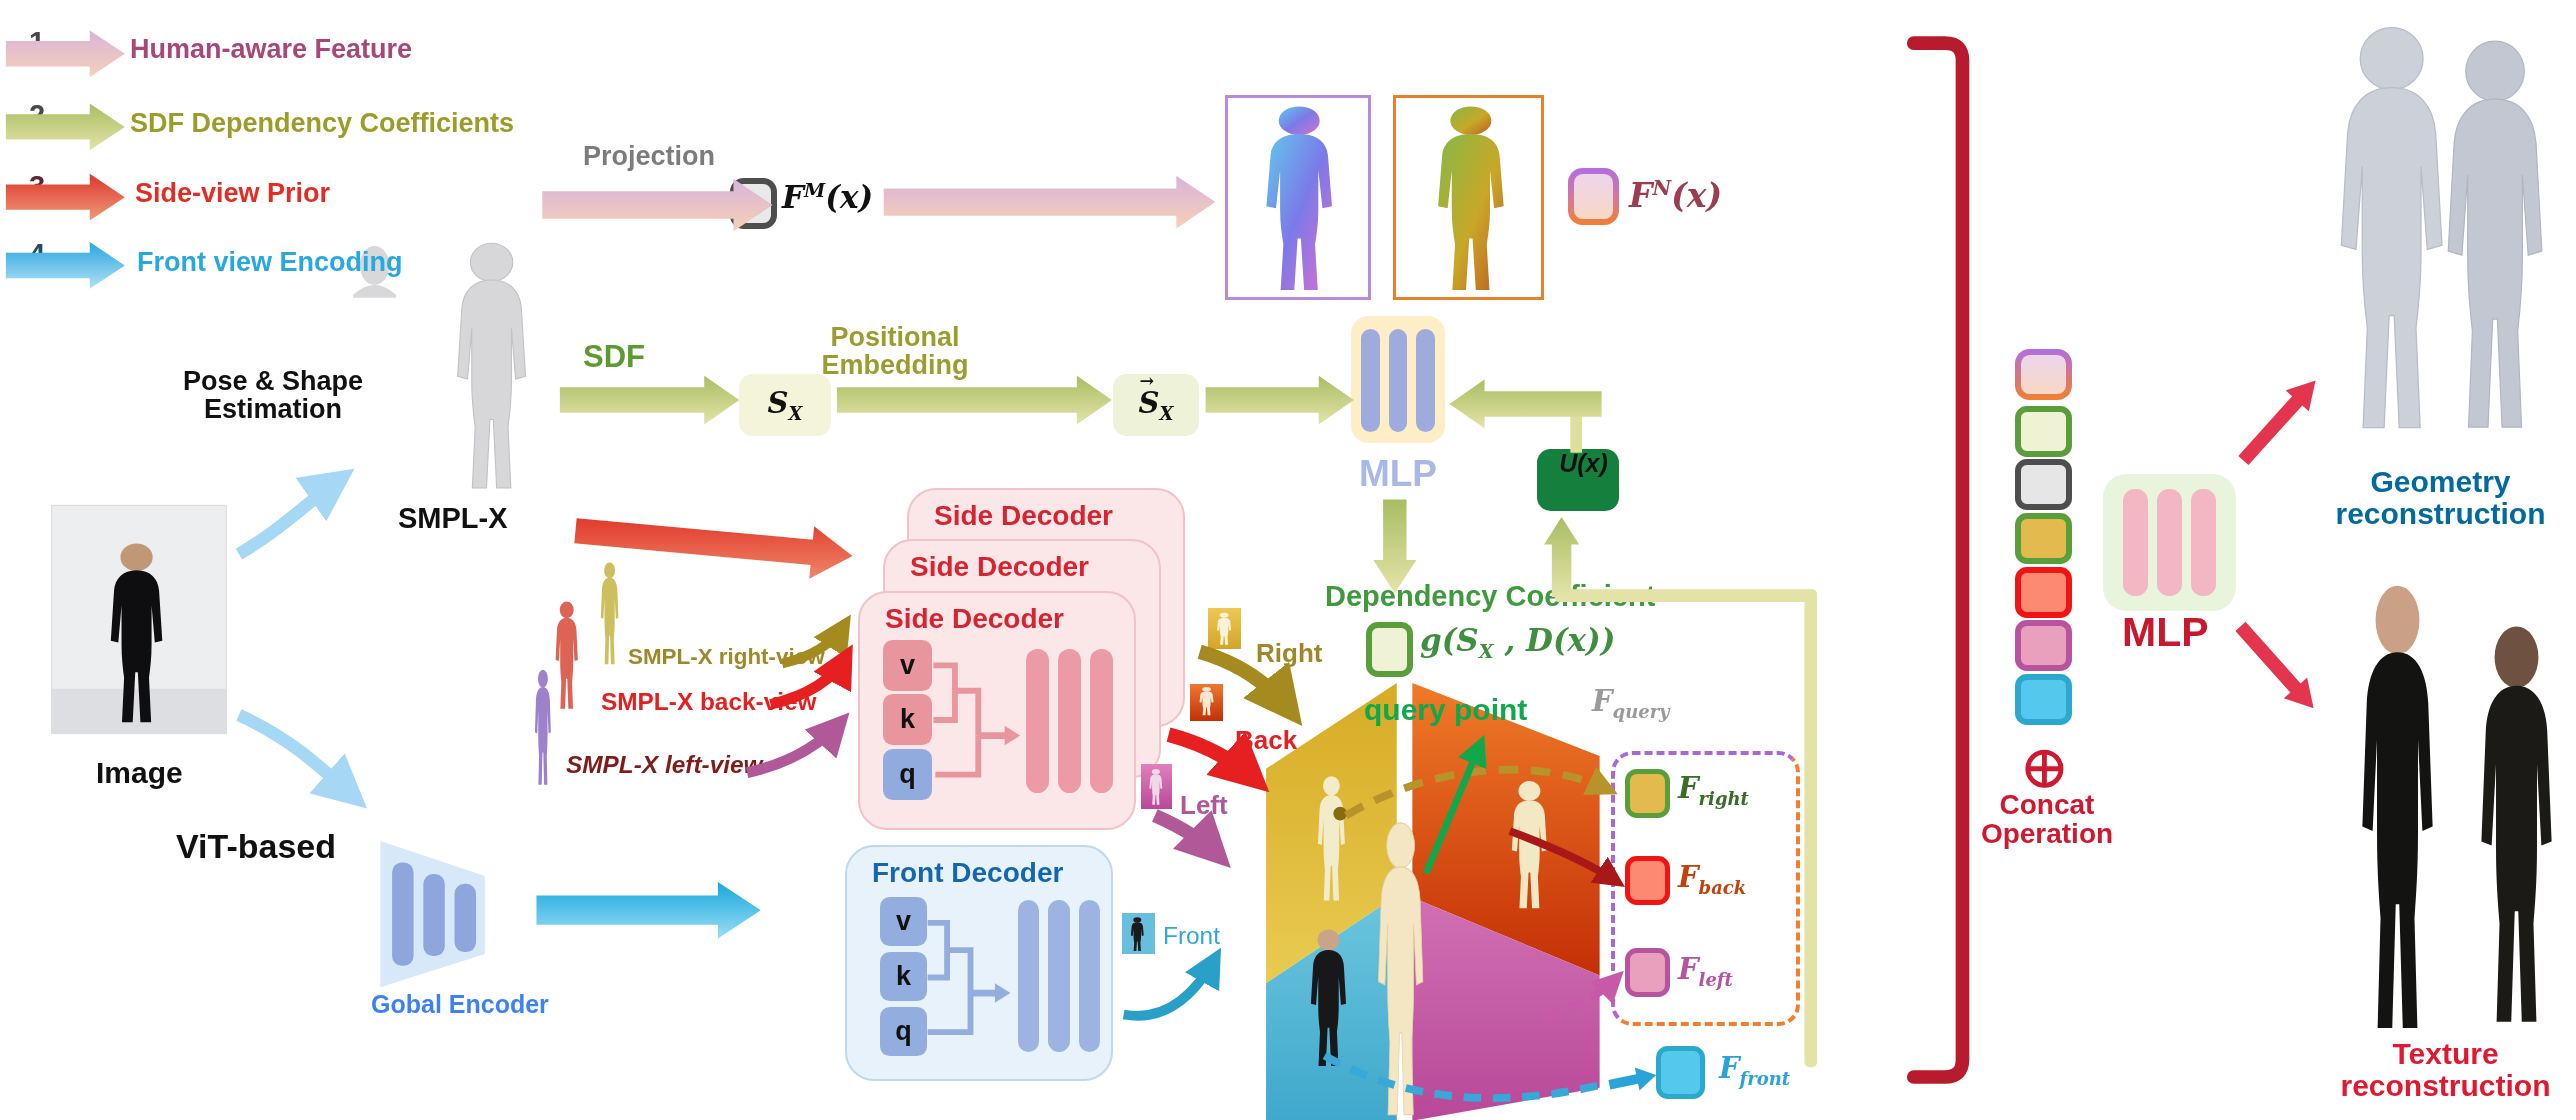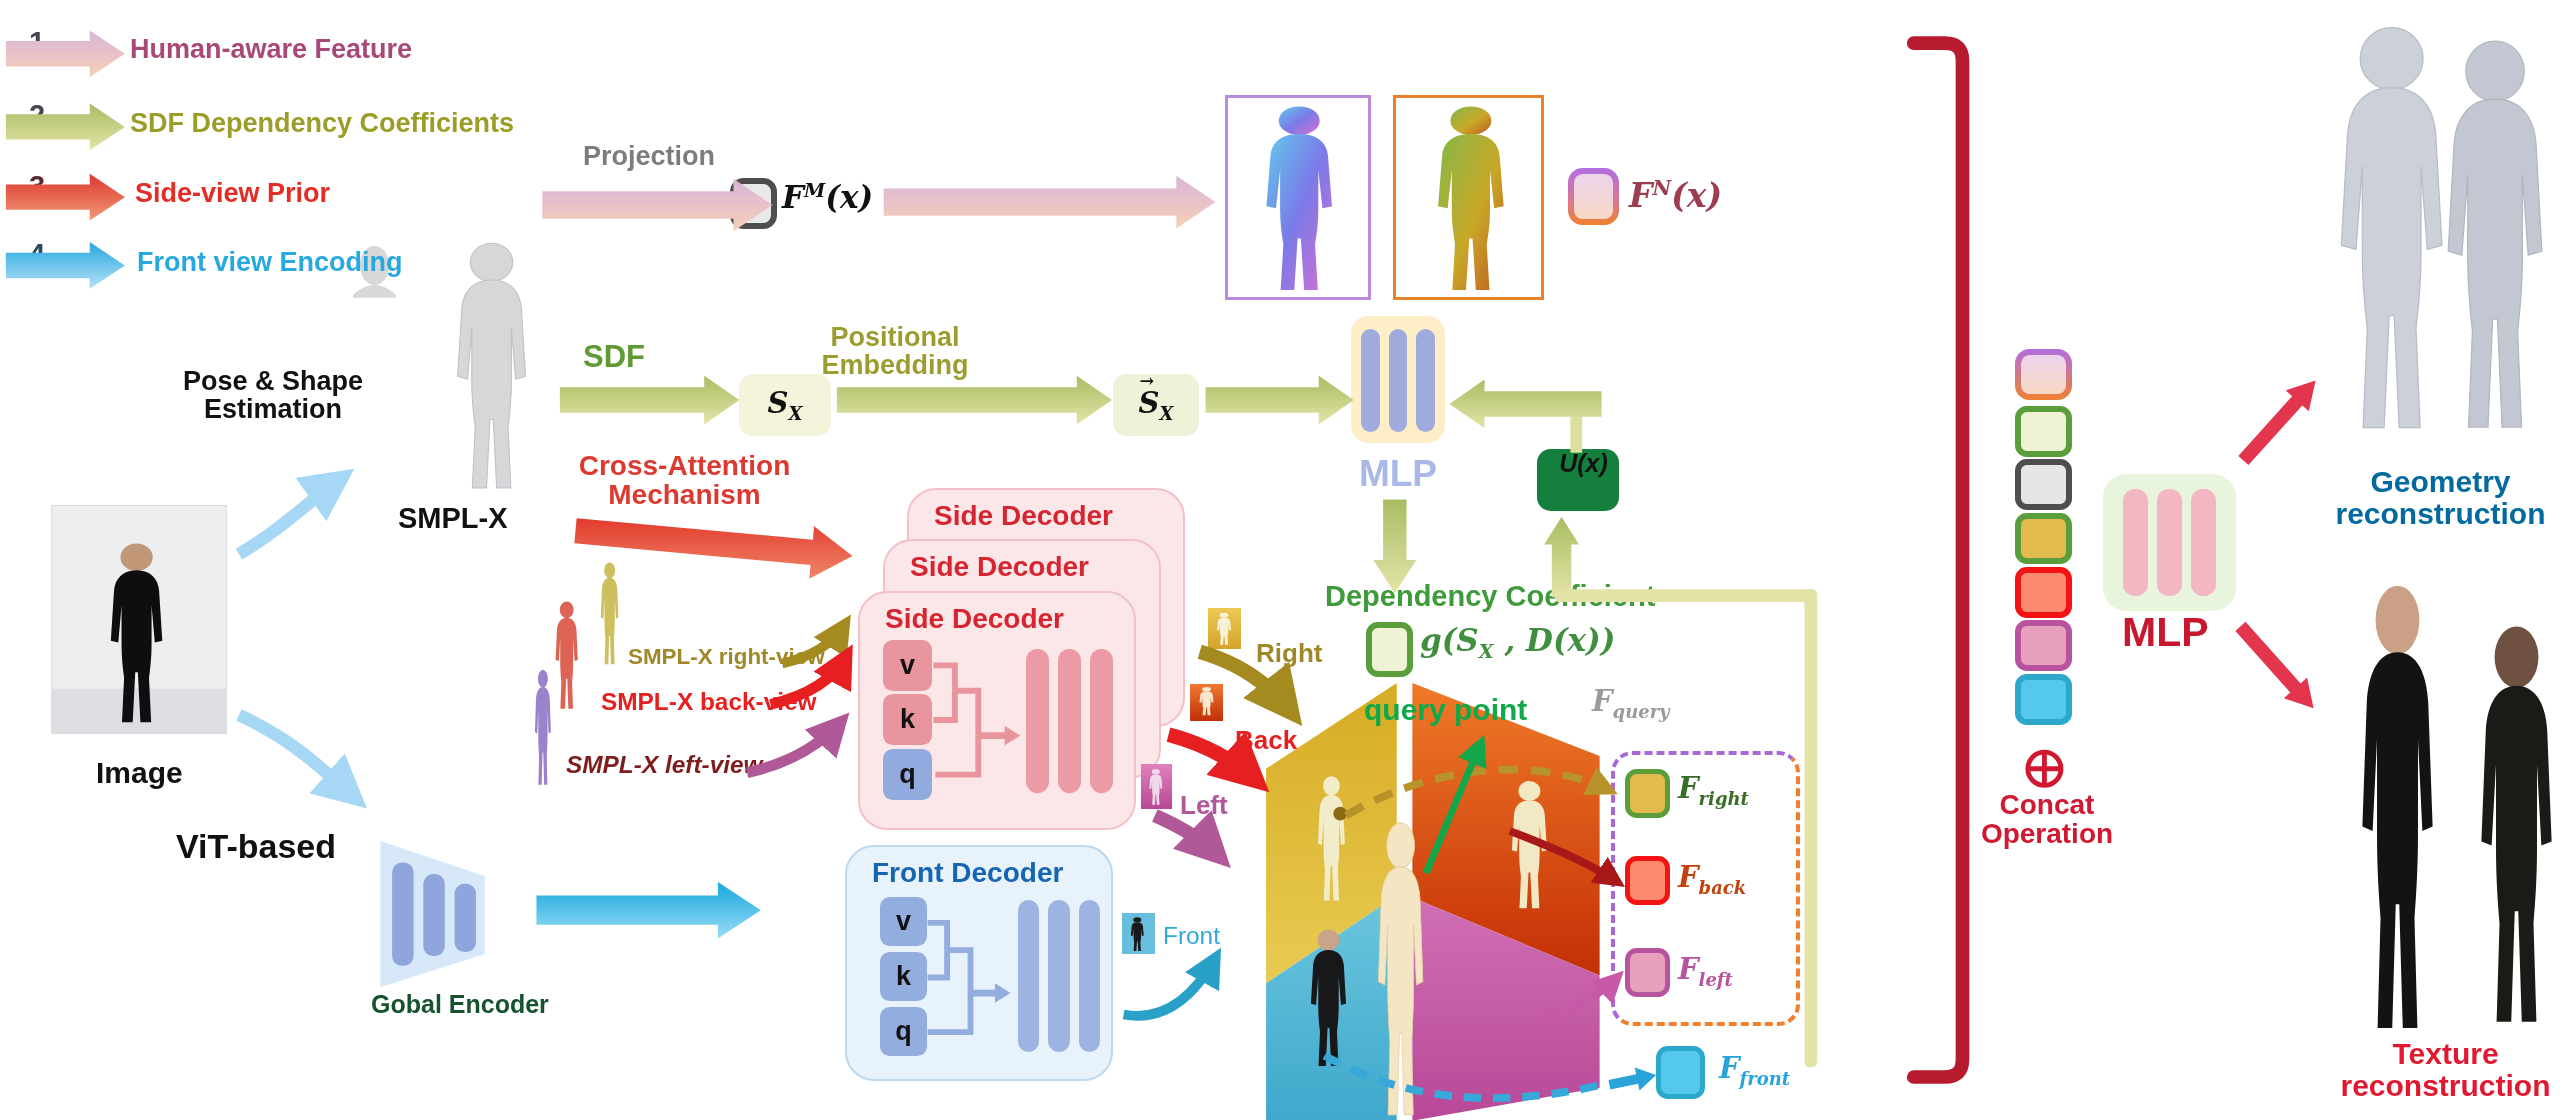--- a/index.html
+++ b/index.html
@@ -197,21 +197,21 @@
     </div>
   <div class="lbl ui math" style="left:1629px;top:178px;font-size:33px;color:#9e3c50;"><span>F</span><sup>N</sup><span>(x)</span></div>
 
   <div class="lbl ui center" style="left:156px;top:367px;width:234px;font-size:27px;color:#111;">
       <span style="display:block">Pose &amp; Shape</span>
       <span style="display:block">Estimation</span>
     </div>
   <div class="lbl ui" style="left:398px;top:503px;font-size:29px;color:#111;">SMPL-X</div>
   <div class="lbl ui" style="left:96px;top:757px;font-size:30px;color:#111;">Image</div>
   <div class="lbl ui" style="left:176px;top:829px;font-size:34px;color:#111;">ViT-based</div>
-  <div class="lbl ui" style="left:371px;top:991px;font-size:25px;color:#14532d;">Gobal Encoder</div>
+  <div class="lbl ui" style="left:371px;top:991px;font-size:25px;color:#3b82f6;">Gobal Encoder</div>
 
   <div class="lbl ui" style="left:583px;top:341px;font-size:31px;color:#5e9a32;">SDF</div>
   <div class="box ui" style="left:739px;top:374px;width:92px;height:62px;background:#f4f4da;display:flex;align-items:center;justify-content:center;">
     <span class="math" style="font-size:29px;color:#111;"><span>S</span><sub>X</sub></span>
   </div>
   <div class="lbl ui center" style="left:817px;top:304px;width:156px;font-size:27px;color:#9c9c30;margin-top:19px;">
       <span style="display:block">Positional</span>
       <span style="display:block">Embedding</span>
     </div>
   <div class="box ui" style="left:1113px;top:374px;width:86px;height:62px;background:#eef2d8;display:flex;align-items:center;justify-content:center;">
@@ -260,24 +260,20 @@
   <div class="vkq ui" style="left:880px;top:952px;width:47px;height:49px;background:#93aede;">k</div>
   <div class="vkq ui" style="left:880px;top:1007px;width:47px;height:49px;background:#93aede;">q</div>
   <div class="bars ui" style="left:1010px;top:899px;width:98px;height:154px;">
       <div class="bar" style="width:21.5px;height:152px;background:#9db4e2;"></div>
       <div class="bar" style="width:21.5px;height:152px;background:#9db4e2;"></div>
       <div class="bar" style="width:21.5px;height:152px;background:#9db4e2;"></div>
     </div>
   <div class="abs ui" style="left:1122px;top:913px;width:33px;height:41px;background:#68bedd;"></div>
   <div class="lbl ui" style="left:1163px;top:923px;font-size:24.4px;color:#30a8d8;font-weight:normal;">Front</div>
 
-  <div class="lbl ui center" style="left:538px;top:451px;width:293px;font-size:28px;color:#dc3a30;">
-      <span style="display:block">Cross-Attention</span>
-      <span style="display:block">Mechanism</span>
-    </div>
   <div class="lbl ui" style="left:628px;top:645px;font-size:22.4px;color:#a08828;">SMPL-X right-view</div>
   <div class="lbl ui" style="left:601px;top:689px;font-size:24.4px;color:#e62020;">SMPL-X back-view</div>
   <div class="lbl ui" style="left:566px;top:752px;font-size:24.4px;color:#7f1d1d;font-style:italic;">SMPL-X left-view</div>
 
   <div class="abs ui" style="left:1208px;top:608px;width:33px;height:41px;background:linear-gradient(180deg,#ecc854,#d4a428);"></div>
   <div class="lbl ui" style="left:1256px;top:640px;font-size:26px;color:#a08828;">Right</div>
   <div class="abs ui" style="left:1190px;top:684px;width:33px;height:37px;background:linear-gradient(180deg,#f07830,#c03008);"></div>
   <div class="lbl ui" style="left:1235px;top:727px;font-size:26px;color:#e62020;">Back</div>
   <div class="abs ui" style="left:1141px;top:764px;width:31px;height:45px;background:linear-gradient(180deg,#e080bc,#b84898);"></div>
   <div class="lbl ui" style="left:1180px;top:792px;font-size:26px;color:#b05898;">Left</div>

